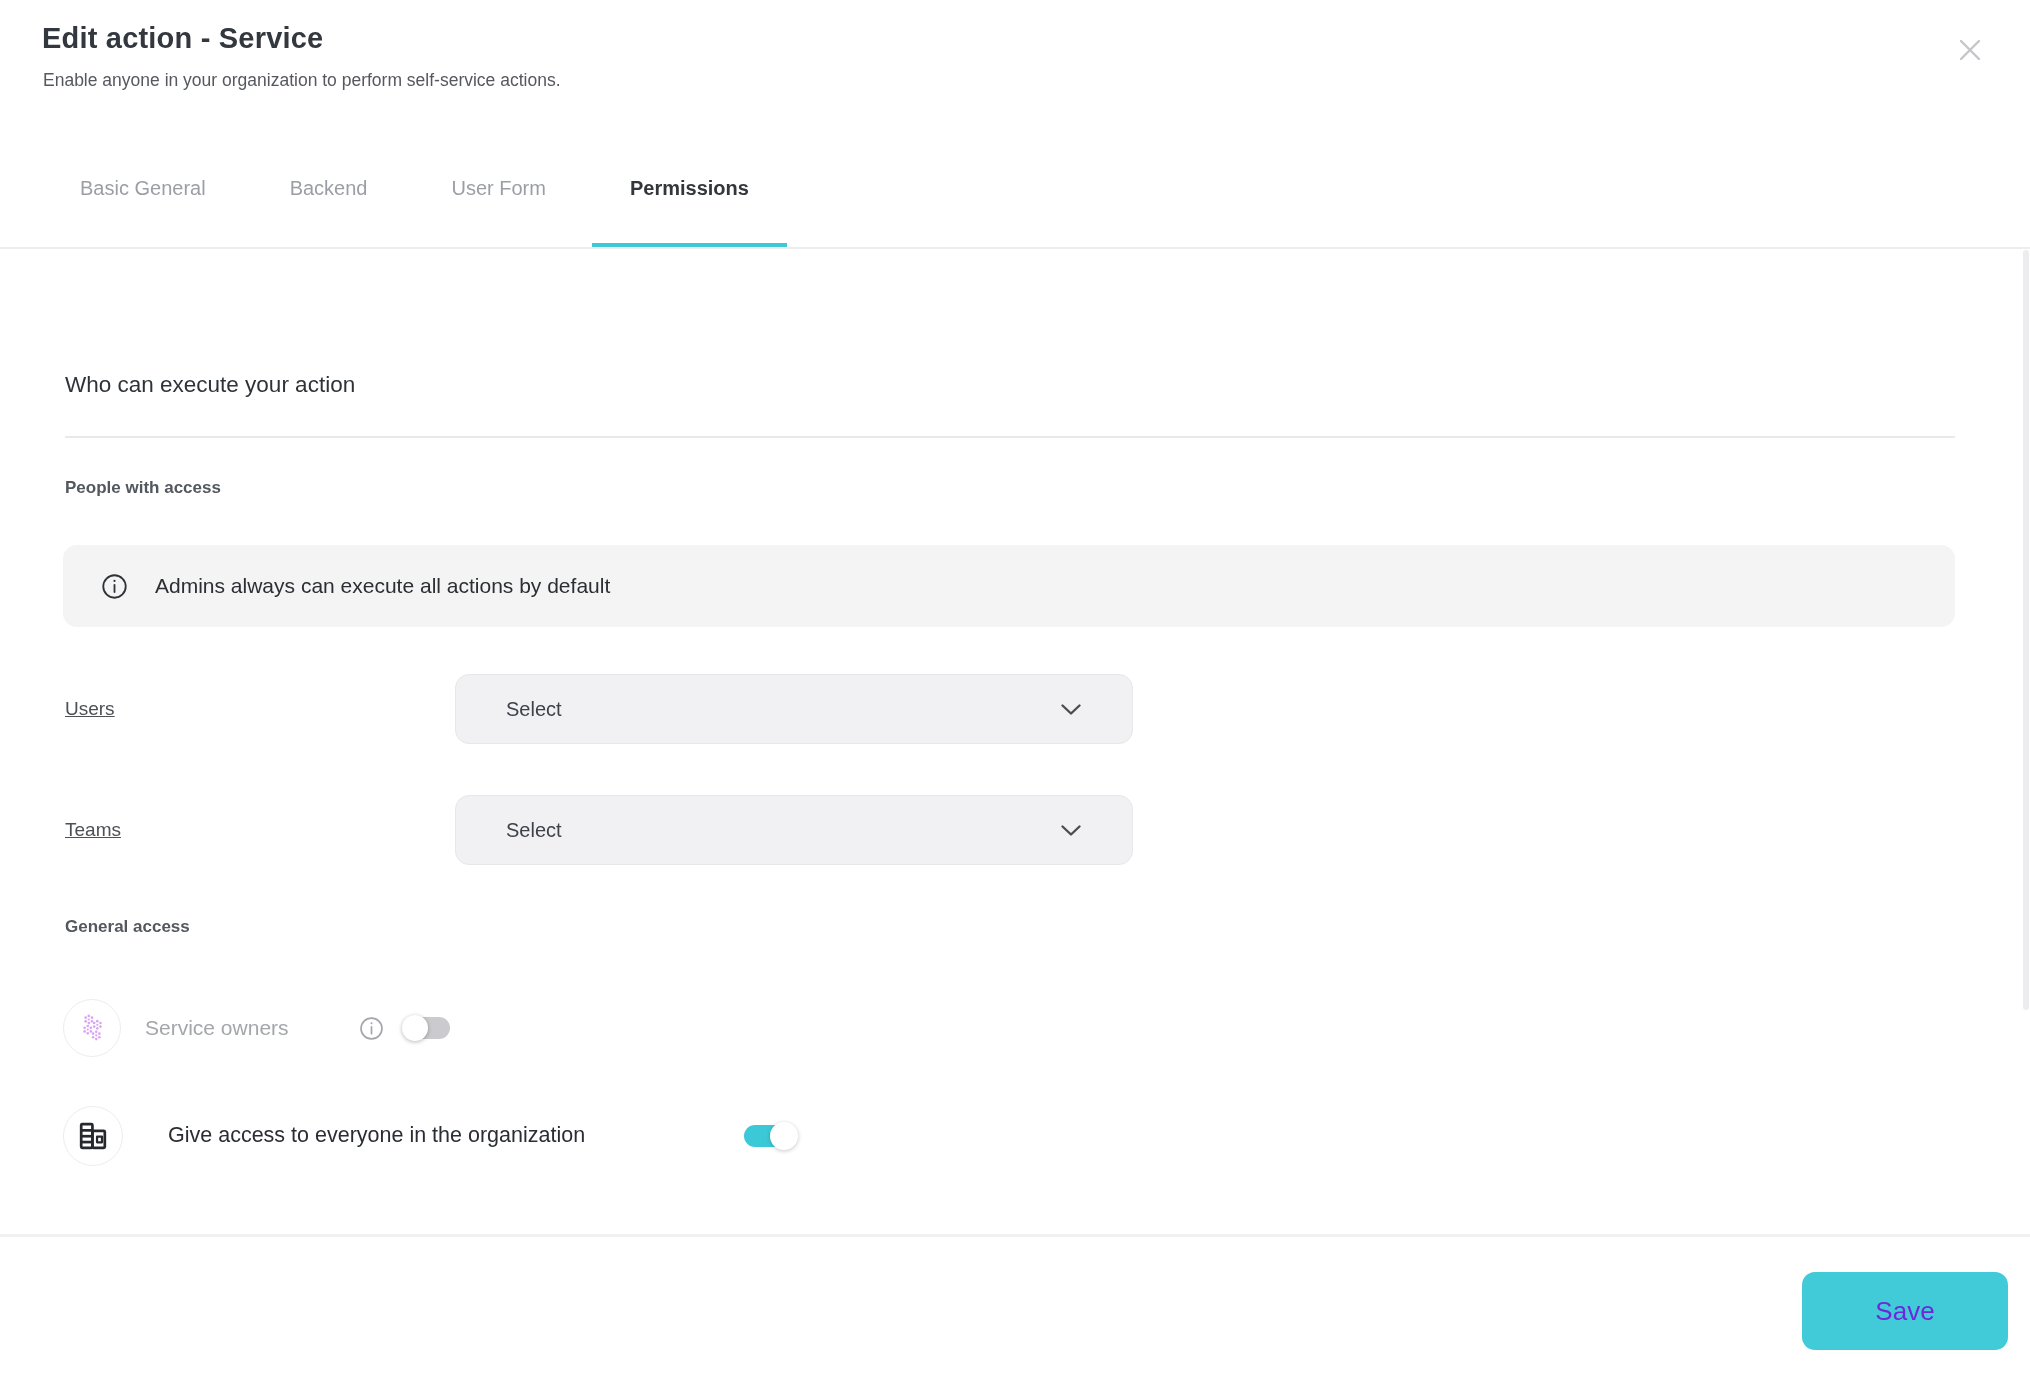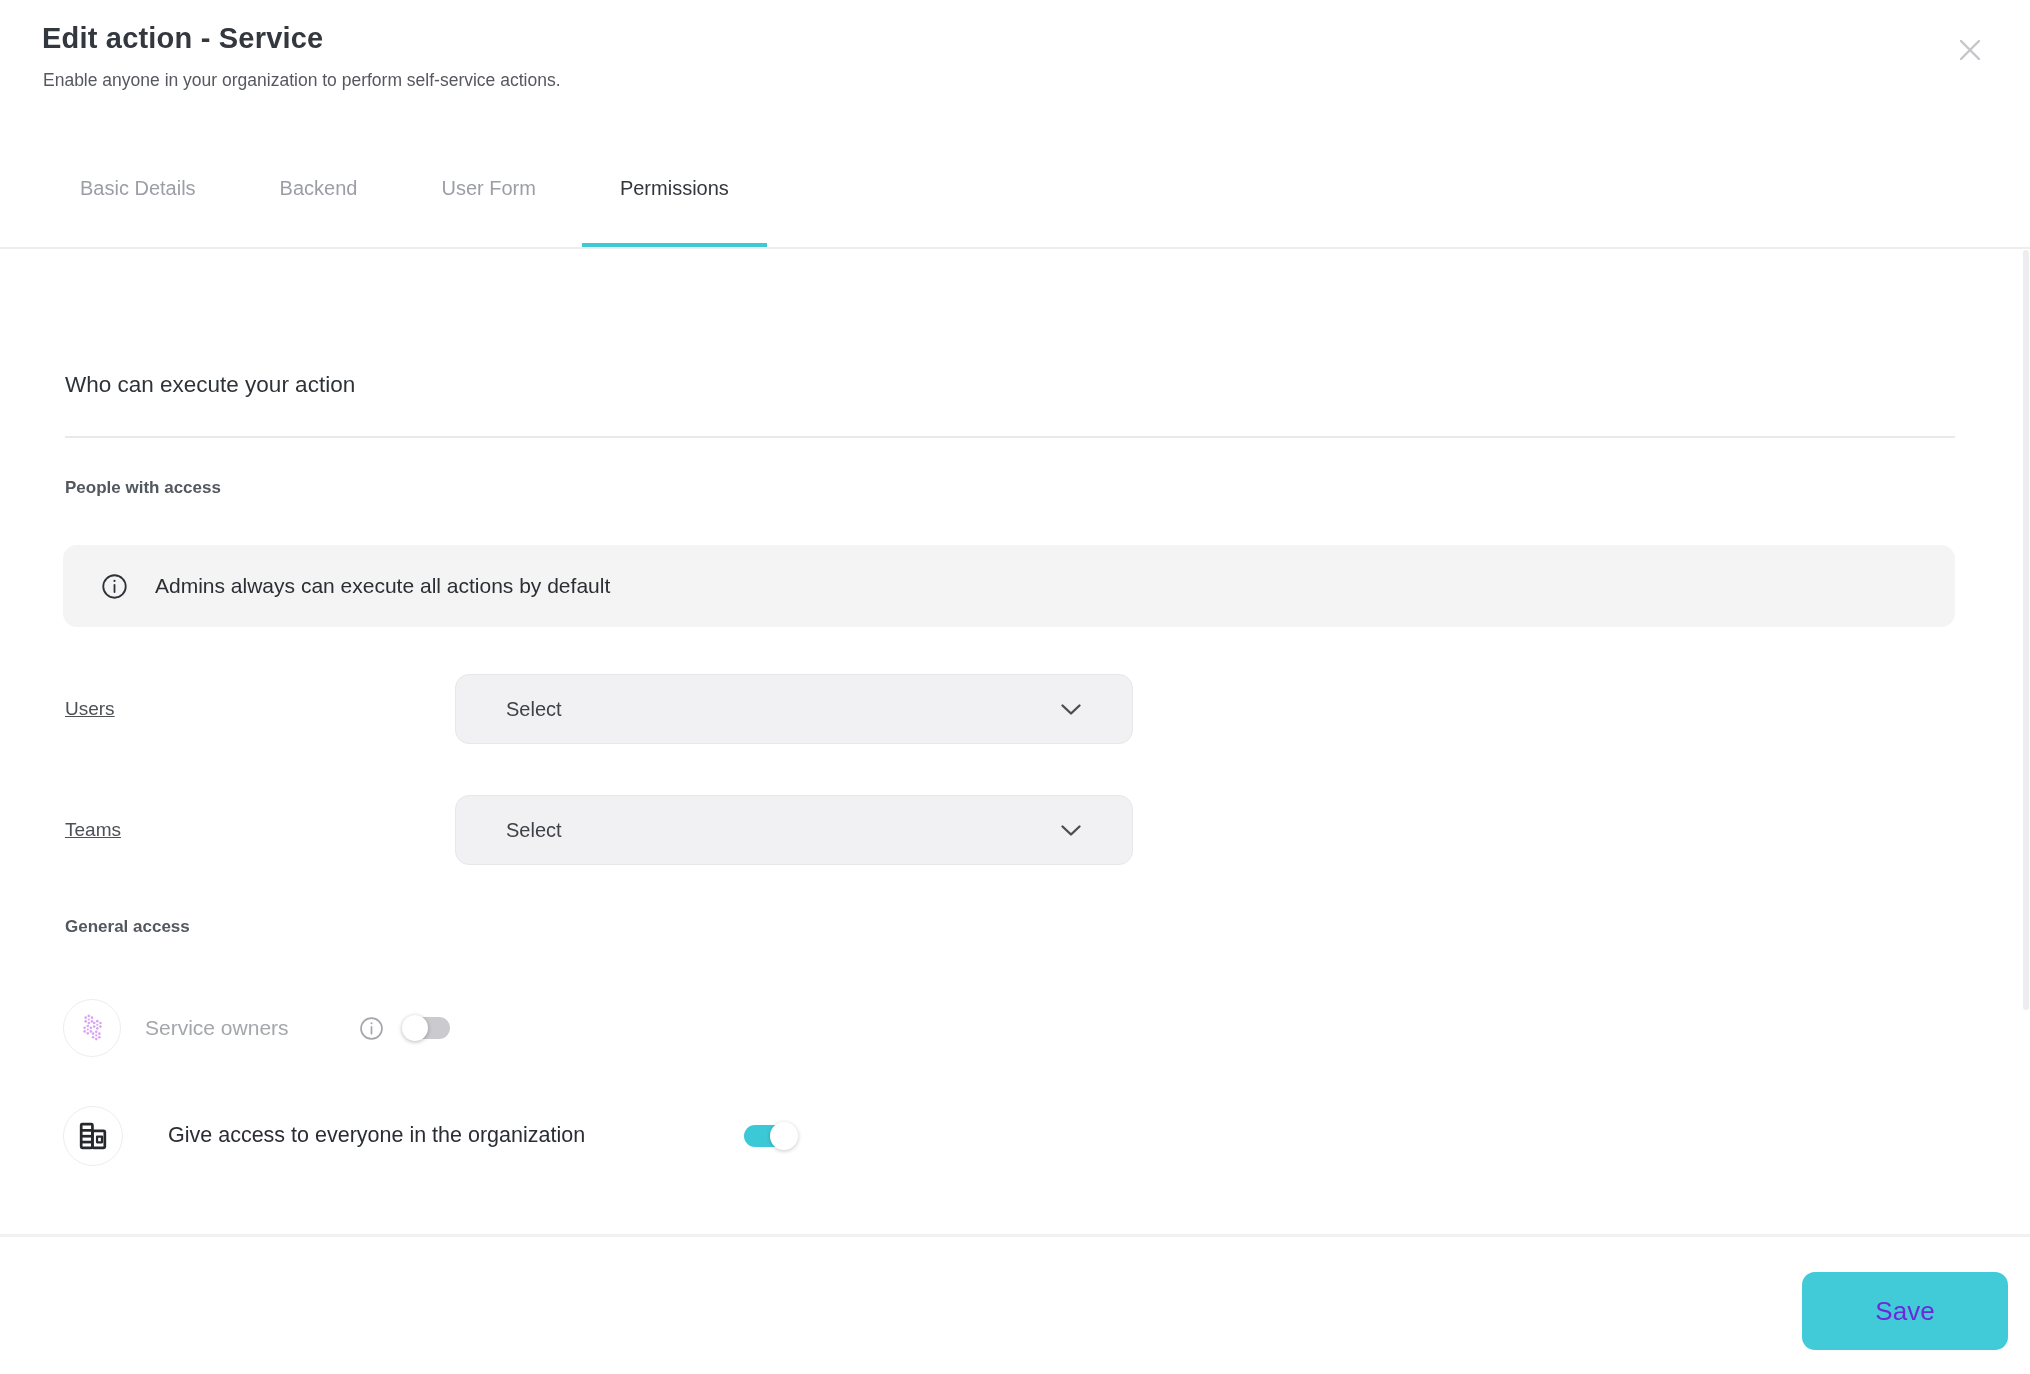--- a/index.html
+++ b/index.html
@@ -11,21 +11,21 @@
   .abs{position:absolute;}
 
   
   .modal-title{left:42px;top:22px;font-size:29px;font-weight:bold;color:#33373e;letter-spacing:.2px;}
   .modal-subtitle{left:43px;top:70px;font-size:17.5px;color:#55585e;}
   .close-btn{left:1946px;top:26px;width:48px;height:48px;display:flex;align-items:center;justify-content:center;cursor:pointer;background:none;border:none;padding:0;}
 
   
   .tabbar{left:42px;top:155px;height:93px;display:flex;gap:8px;}
   .tab{padding:22px 38px 0 38px;font-size:20px;color:#9b9ea5;position:relative;cursor:pointer;box-sizing:border-box;height:93px;}
-  .tab.active{color:#33373c;}
+  .tab.active{color:#33373c;font-weight:bold;}
   .tab.active::after{content:"";position:absolute;left:0;right:0;bottom:0;height:5px;background:#41C8D5;}
   .tabbar-divider{left:0;top:247px;width:2030px;height:2px;background:#ededee;}
 
   
   .who-title{left:65px;top:372px;font-size:22.5px;color:#2e3338;}
   .section-divider{left:65px;top:436px;width:1890px;height:1.5px;background:#e9e9eb;}
   .group-label{font-size:17px;font-weight:bold;color:#53575e;}
   .people-label{left:65px;top:478px;}
   .general-label{left:65px;top:917px;}
 
@@ -74,21 +74,21 @@
 
 <button class="abs close-btn">
   <span style="display:flex;">
     <svg width="32" height="32" viewBox="0 0 32 32">
         <path d="M7 7 L25 25 M25 7 L7 25" stroke="#c4c6ca" stroke-width="2.4" stroke-linecap="round"></path>
       </svg>
   </span>
 </button>
 
 <div class="abs tabbar">
-  <div class="tab">Basic Details</div>
+  <div class="tab">Basic General</div>
   <div class="tab">Backend</div>
   <div class="tab">User Form</div>
   <div class="tab active">Permissions</div>
 </div>
 <div class="abs tabbar-divider"></div>
 
 <div class="abs who-title">Who can execute your action</div>
 <div class="abs section-divider"></div>
 
 <div class="abs group-label people-label">People with access</div>

